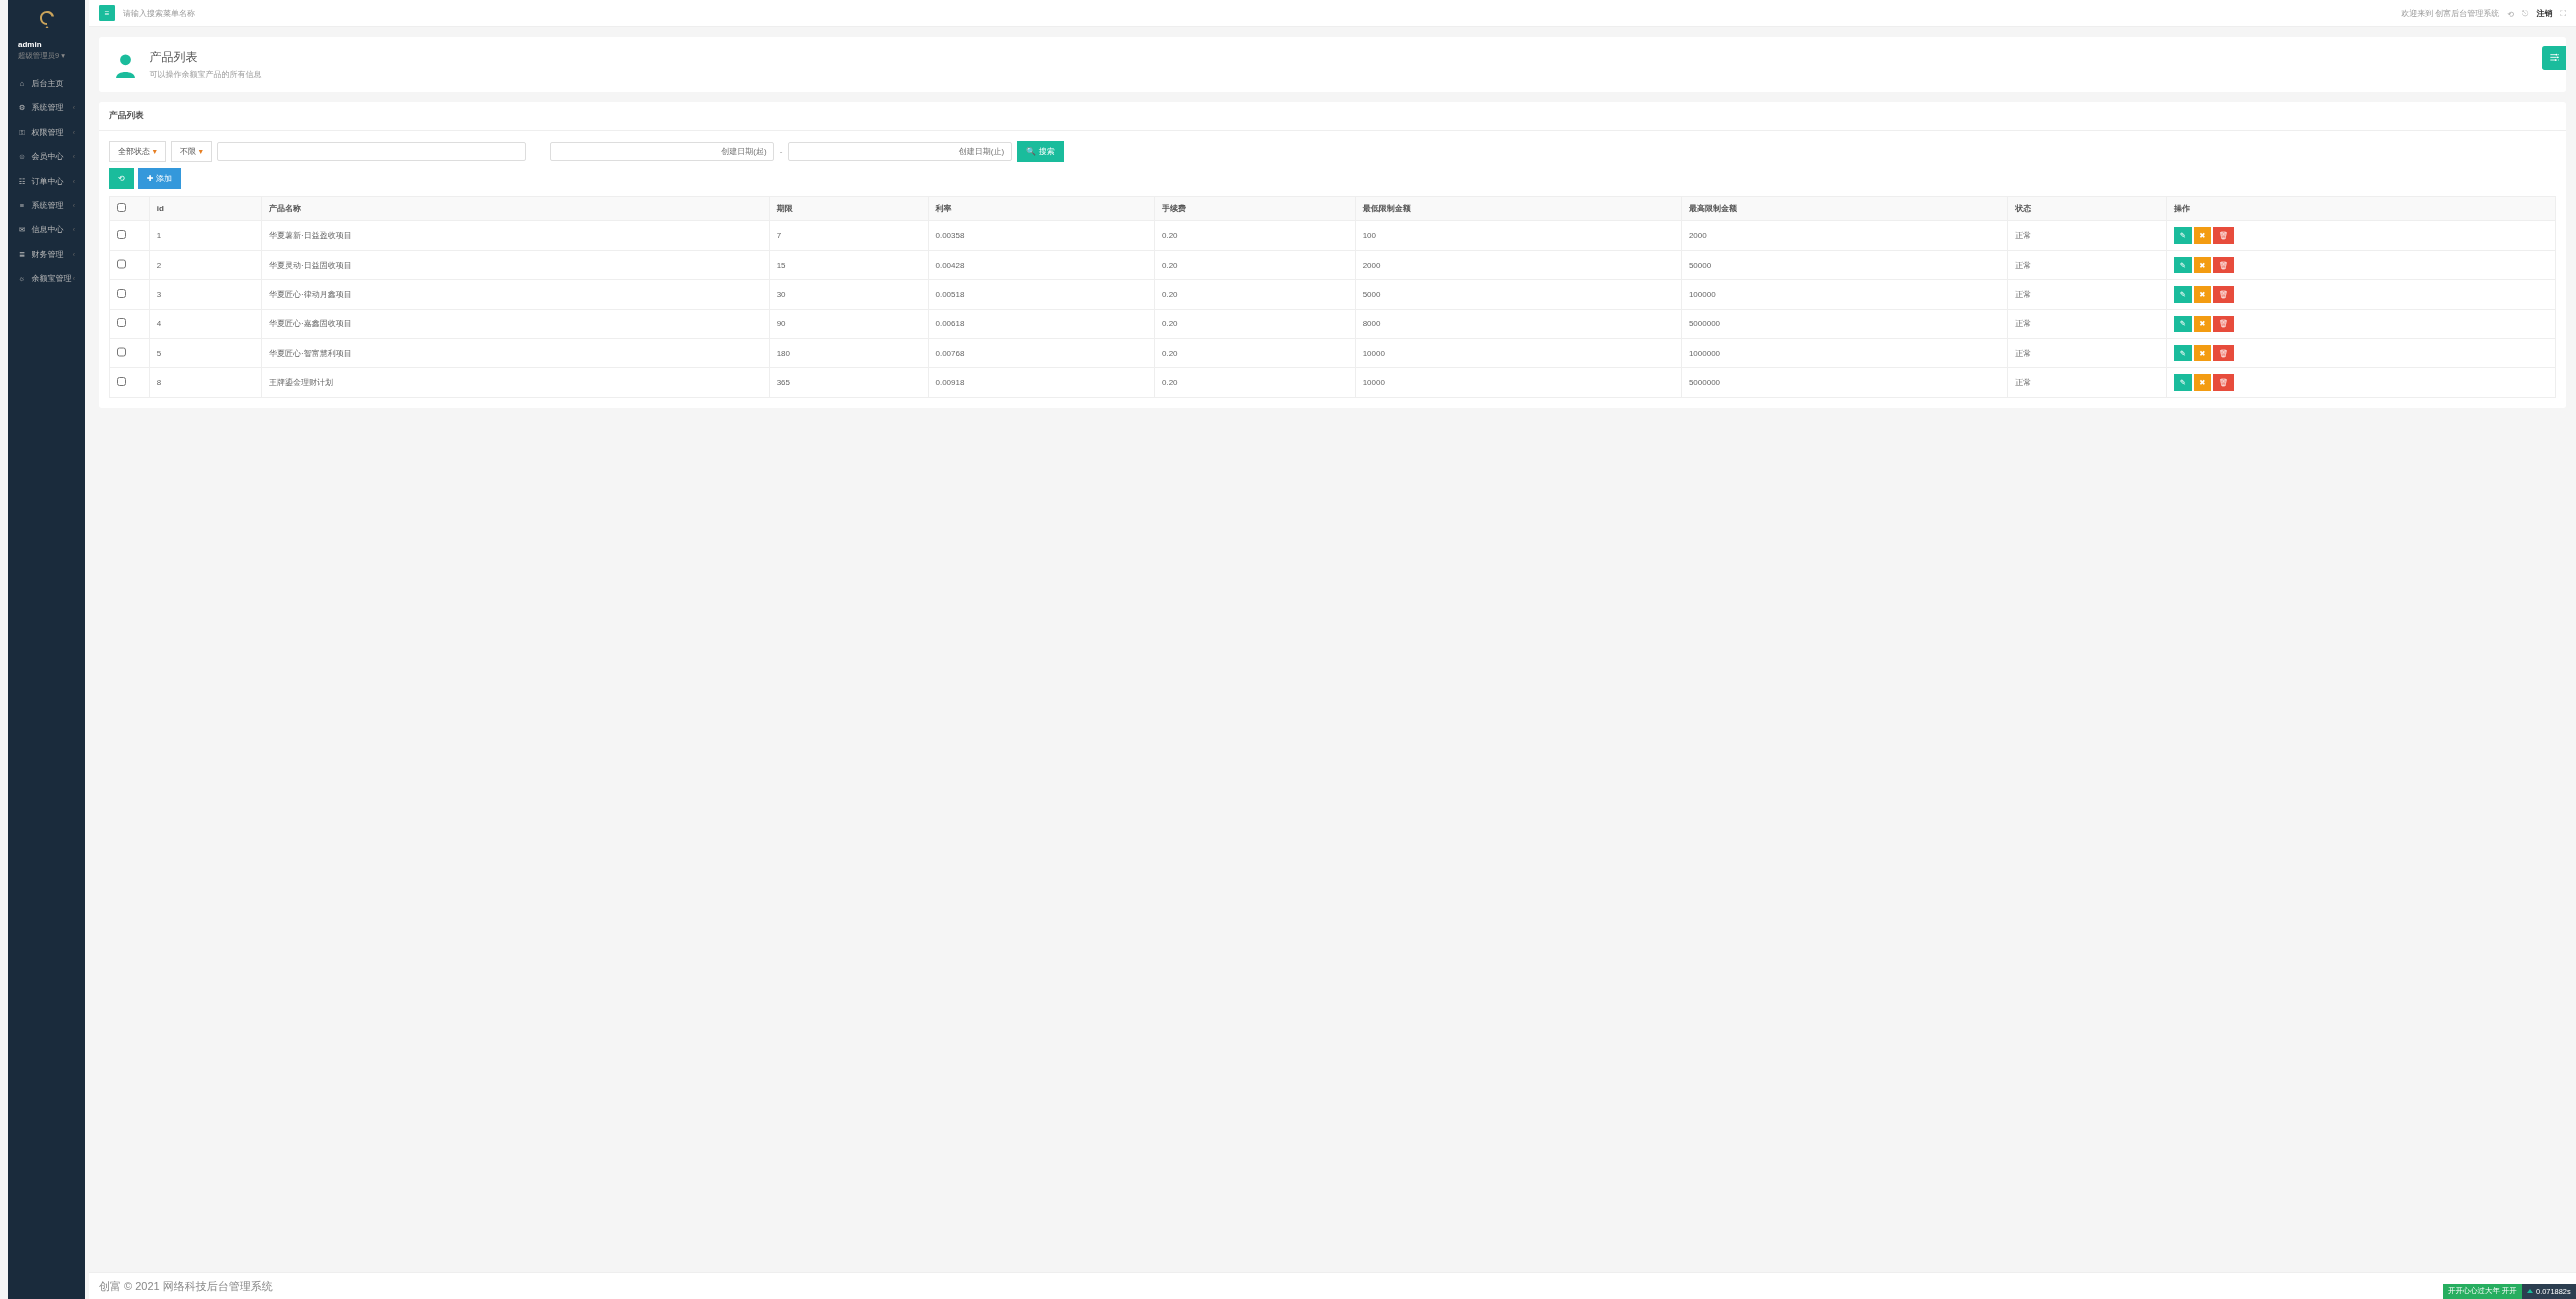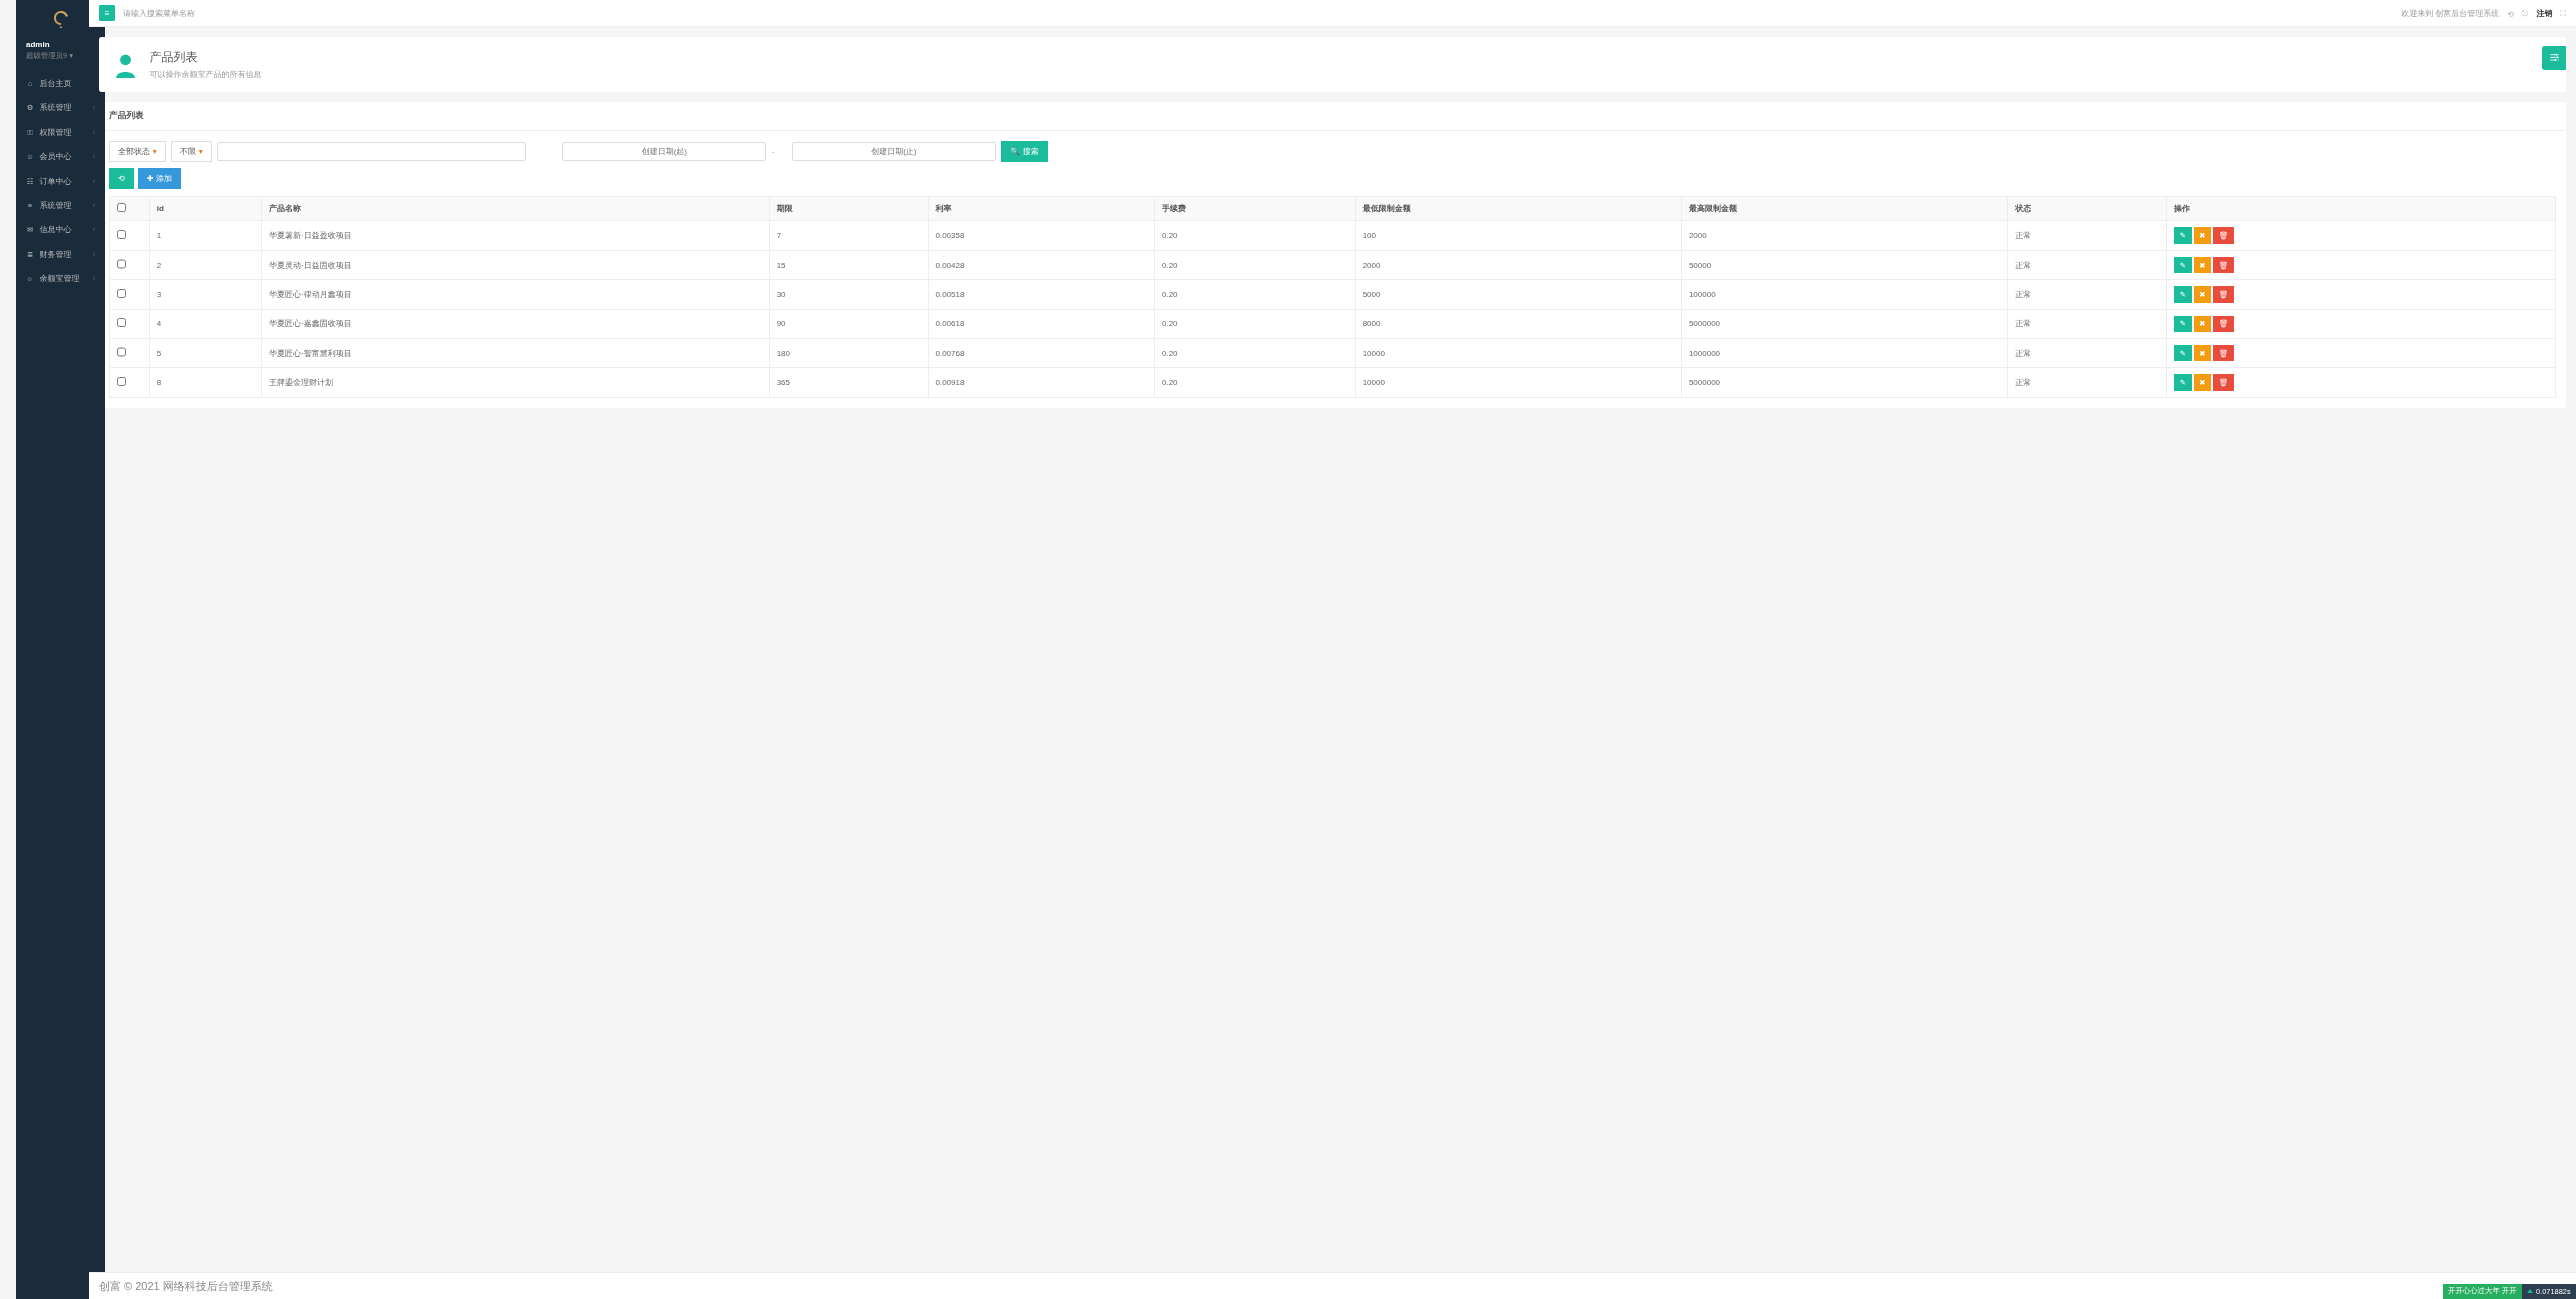--- a/index.html
+++ b/index.html
@@ -1,18 +1,18 @@
 <!DOCTYPE html>
 <html style="font-size:10.7px"><head>
 <meta charset="utf-8">
 <style>
 * { margin: 0; padding: 0; box-sizing: border-box; }
 body { font-family: "Microsoft YaHei", Arial, sans-serif; font-size: 8px; background: #f5f5f5; color: #333; }
 
-.sidebar { position: fixed; left: 16px; top: 0; width: 89px; height: 100vh; background: #1a2b3c; color: #aaa; }
+.sidebar { position: fixed; left: 8px; top: 0; width: 77px; height: 100vh; background: #1a2b3c; color: #aaa; }
 .sidebar-logo { height: 37px; display: flex; align-items: center; justify-content: center; }
 .sidebar-logo svg { width: 20px; height: 20px; }
 .sidebar-user { padding: 3.4px 10px 10px; font-size: 7.4px; color: #ccc; }
 .sidebar-user .name { color: #fff; font-weight: bold; display: block; margin-bottom: 2px; font-size: 8px; }
 .sidebar-user .role { color: #888; margin-top: 44px; }
 .sidebar-nav { list-style: none; }
 .sidebar-nav li { padding: 6.7px 10px; cursor: pointer; color: #bbb; display: flex; align-items: center; justify-content: space-between; font-size: 8px; }
 .sidebar-nav .nav-left { display: flex; align-items: center; gap: 5.4px; }
 .sidebar-nav .icon { width: 8px; display: inline-block; text-align: center; font-size: 7.4px; }
 .sidebar-nav .chev { font-size: 6.7px; color: #666; }
@@ -42,21 +42,21 @@
 
 .filters { display: flex; gap: 5.4px; margin-bottom: 6.7px; align-items: center; }
 .btn { padding: 4px 8px; border: 0.7px solid #ddd; background: #fff; border-radius: 0; cursor: pointer; font-size: 8px; color: #555; display: inline-flex; align-items: center; gap: 2.7px; }
 .btn-green { background: #1abc9c; border-color: #1abc9c; color: #fff; }
 .btn-blue { background: #3498db; border-color: #3498db; color: #fff; }
 .btn-orange { background: #f39c12; border-color: #f39c12; color: #fff; }
 .btn-red { background: #e74c3c; border-color: #e74c3c; color: #fff; }
 .btn-sm { padding: 2.7px 4.7px; font-size: 7.4px; }
 .input { padding: 4px 6.7px; border: 0.7px solid #ddd; border-radius: 2px; font-size: 8px; }
 .input-wide { flex: 1; min-width: 134px; max-width: 309px; }
-.date-input { width: 204px; text-align: center; color: #999; margin-left: 12px; }
+.date-input { width: 224px; text-align: right; color: #999; }
 .filters .dash { color: #999; }
 
 .actions-bar { display: flex; gap: 4px; margin-bottom: 6.7px; }
 
 table { width: 100%; border-collapse: collapse; font-size: 8px; }
 th, td { padding: 6px 6.7px; text-align: left; border-bottom: 0.7px solid #eee; border-right: 0.7px solid #eee; }
 th:first-child, td:first-child { border-left: 0.7px solid #eee; }
 thead tr { border-top: 0.7px solid #eee; }
 th { background: #f9f9f9; color: #555; font-weight: bold; font-size: 8px; }
 td { color: #666; }

